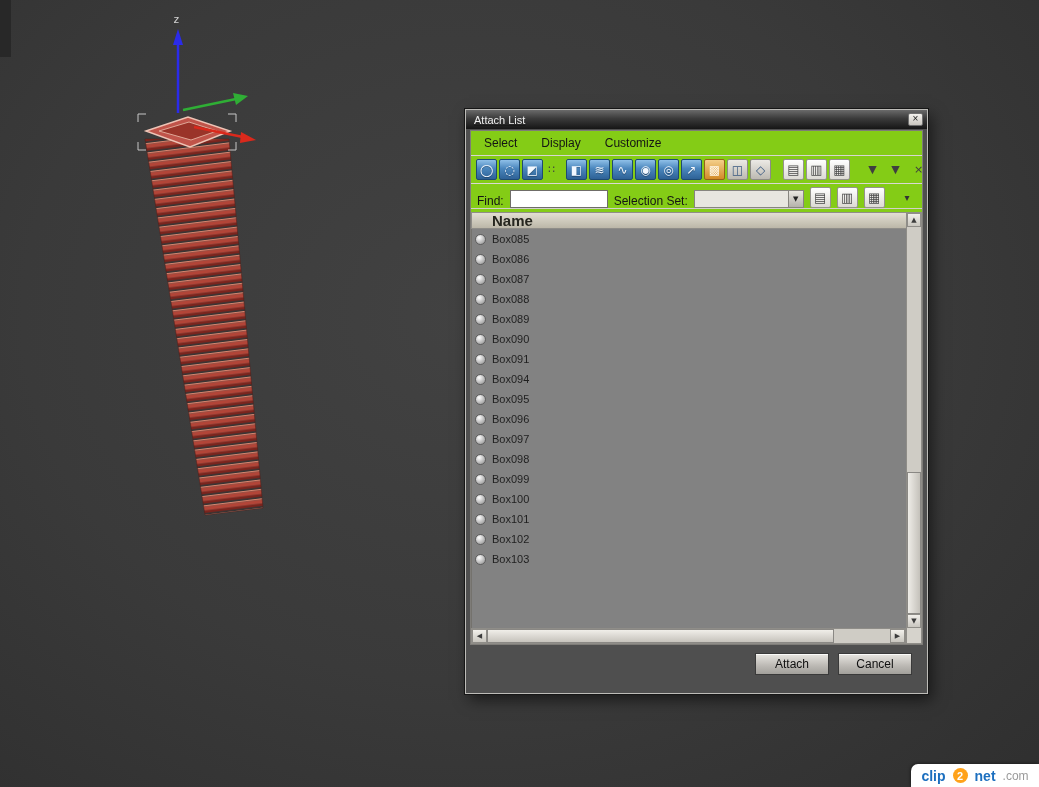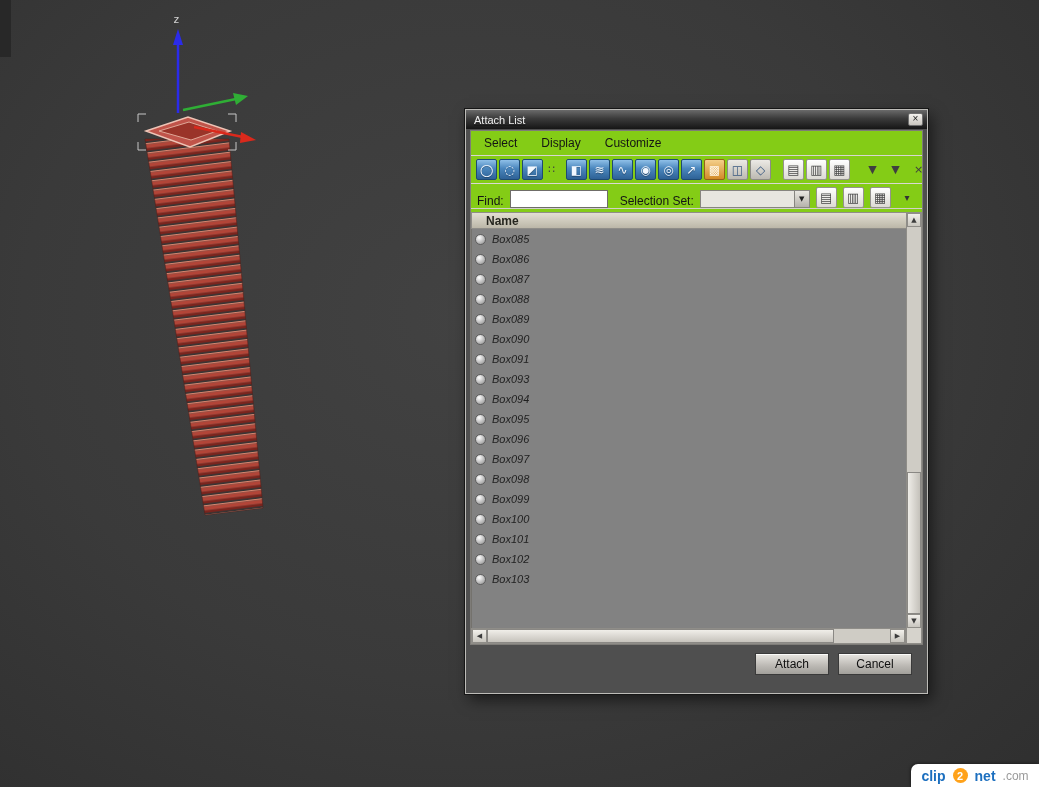--- a/index.html
+++ b/index.html
@@ -48,35 +48,35 @@
   .page  { background:linear-gradient(#ffffff,#dcdad4); border:1px solid #95938e; color:#4a4a4a; font-size:13px; }
   .plain { background:transparent; border:none; color:#3f3f3f; font-size:11px; }
   .slim  { width:13px; }
   .g6 { margin-left:6px; } .g10 { margin-left:10px; }
   .overflow { margin-left:auto; margin-right:2px; width:14px; font-size:10px; color:#333; }
 
   .findrow { height:25px; display:flex; align-items:flex-end; gap:6px; padding:0 6px;
     border-bottom:1px solid #d2d0cb; }
   .findlabel { color:#141414; }
   .findinput { width:98px; height:18px; background:#ffffff; border:1px solid #6f6d68; font-size:11px; padding:0 3px; font-family:"Liberation Sans",sans-serif; }
-  .selsetlabel { margin-left:6px; color:#141414; }
+  .selsetlabel { color:#141414; }
   .selsetdd { width:110px; height:18px; background:#e8e6e0; border:1px solid #87857f; display:flex; }
   .ddval { flex:1; font-size:11px; padding:1px 3px; }
   .ddbtn { width:15px; border-left:1px solid #87857f; background:linear-gradient(#e9e7e1,#b5b2ab);
     display:flex; align-items:center; justify-content:center; font-size:7px; color:#222;
     font-family:"DejaVu Sans",sans-serif; }
   .gapstrip { height:3px; }
 
   .listwrap { height:432px; display:flex; }
   .listmain { flex:1; display:flex; flex-direction:column; }
   .listheader { height:17px; background:linear-gradient(#e2ded2,#bcb7a8);
-    border:1px solid #8f8d88; border-right:none; font-weight:bold; font-size:12px; color:#26261f;
-    display:flex; align-items:center; padding-left:14px; }
+    border:1px solid #8f8d88; border-right:none; font-weight:bold; font-size:15px; color:#26261f;
+    display:flex; align-items:center; padding-left:20px; }
   .rows { flex:1; background:#828282; border-left:1px solid #74726d; overflow:hidden; }
-  .row { height:20px; display:flex; align-items:center; padding-left:3px; font-size:11px; color:#1f1f1f; cursor:default;font-style:italic; }
+  .row { height:20px; display:flex; align-items:center; padding-left:3px; font-size:11px; color:#1f1f1f; cursor:default; }
   .sphere { width:11px; height:11px; flex:none; border-radius:50%;
     background:radial-gradient(circle at 35% 30%, #ffffff 0%, #c9c9c9 45%, #8a8a8a 100%);
     border:1px solid #5f5f5f; margin-right:6px; }
   .hscroll { height:16px; display:flex; background:#cbc8c1; border:1px solid #8f8d88; }
   .htrack { flex:1; position:relative; background:#cfccc5; }
   .hthumb { position:absolute; left:0; top:0; bottom:0; width:86%;
     background:linear-gradient(#f0eee9,#c6c3bc); border:1px solid #8a8884; }
   .vscroll { width:16px; flex:none; display:flex; flex-direction:column; background:#cfccc5; border:1px solid #8f8d88; }
   .vtrack { flex:1; position:relative; }
   .vthumb { position:absolute; left:0; right:0; bottom:0; height:142px;
@@ -210,24 +210,20 @@
             <div class="row">
                 <span class="sphere"></span>
                 <span>Box090</span>
               </div>
             <div class="row">
                 <span class="sphere"></span>
                 <span>Box091</span>
               </div>
             <div class="row">
                 <span class="sphere"></span>
-                <span>Box093</span>
-              </div>
-            <div class="row">
-                <span class="sphere"></span>
                 <span>Box094</span>
               </div>
             <div class="row">
                 <span class="sphere"></span>
                 <span>Box095</span>
               </div>
             <div class="row">
                 <span class="sphere"></span>
                 <span>Box096</span>
               </div>

